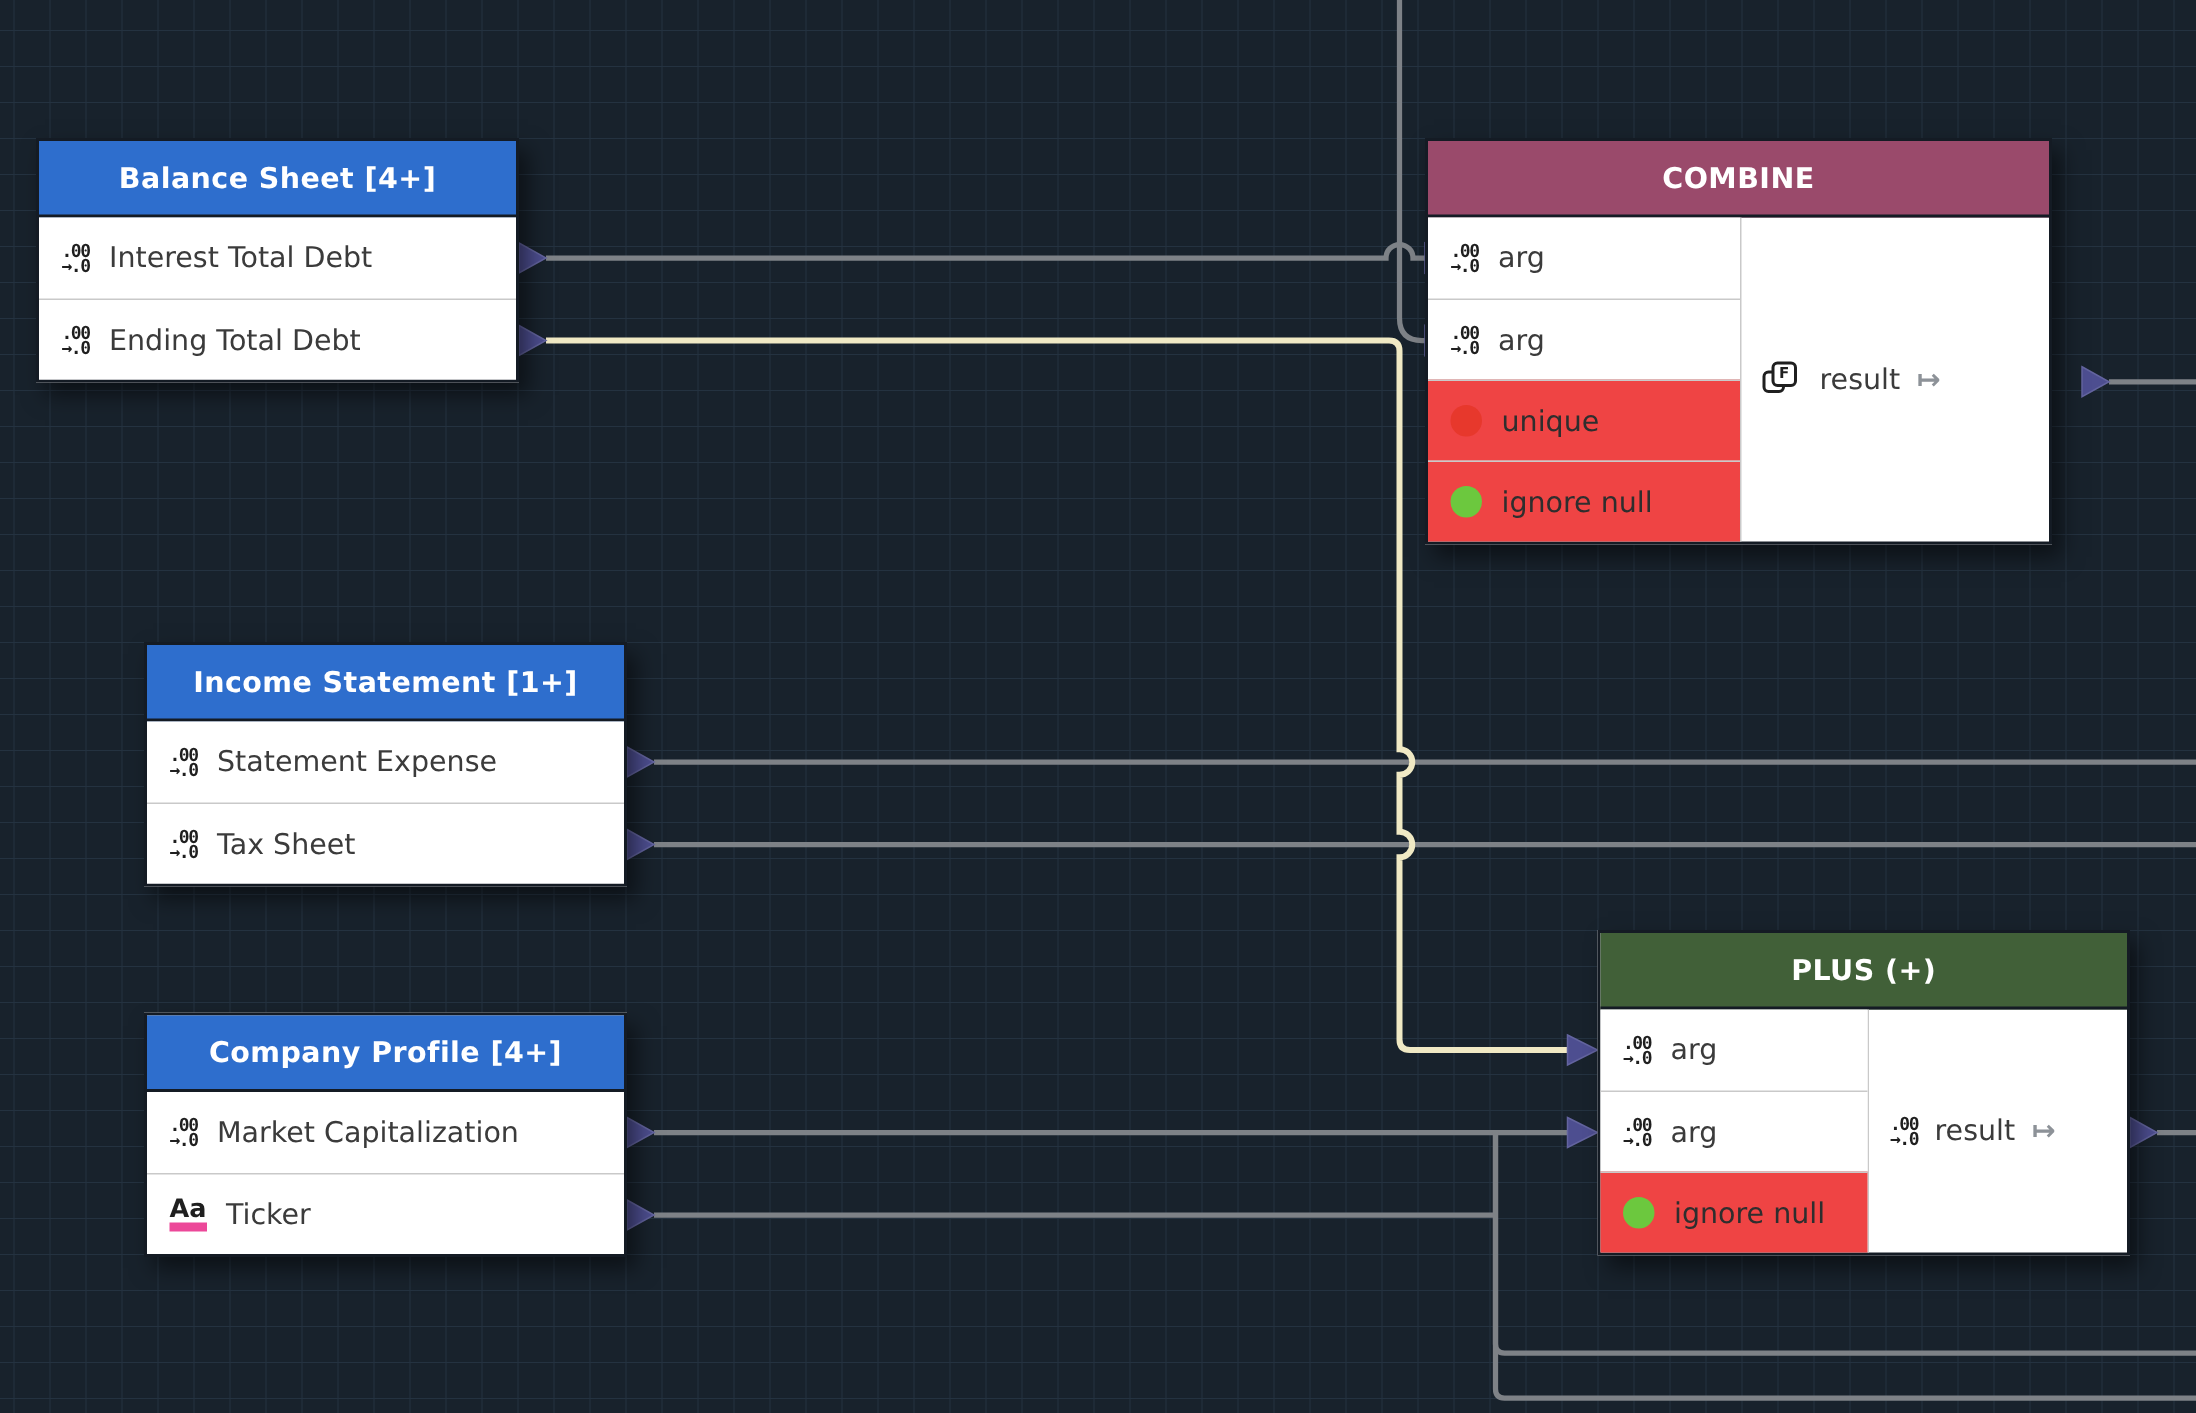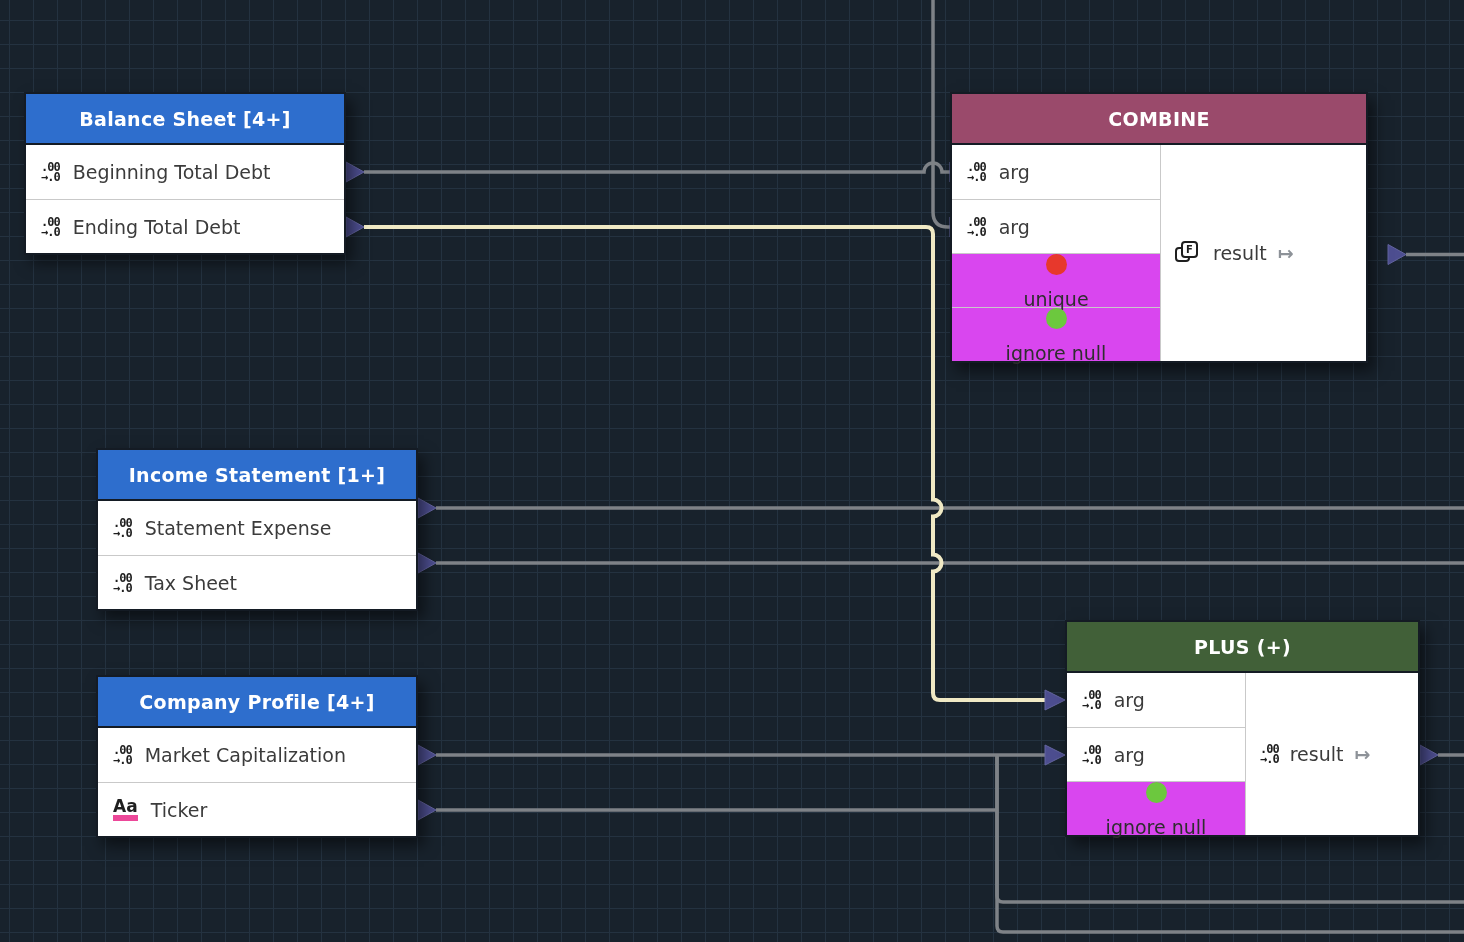--- a/index.html
+++ b/index.html
@@ -26,21 +26,21 @@
   }
   .hdr-blue{background:#2e6ecd;}
   .hdr-maroon{background:#9a4a6b;}
   .hdr-green{background:#416038;}
   .row{
     height:54px;display:flex;align-items:center;gap:13px;
     padding:0 15px;background:#ffffff;font-size:19px;color:#3b3b3b;
     box-sizing:border-box;white-space:nowrap;
   }
   .row + .row{border-top:1px solid #c9c9c9;}
-  .row.option{background:#d946ef;color:#2e2e2e;flex-direction:column;}
+  .row.option{background:#ef4444;color:#2e2e2e;}
   .dot{width:21px;height:21px;border-radius:50%;flex:0 0 auto;}
   .split{display:flex;align-items:stretch;}
   .col-left{flex:0 0 auto;border-right:1px solid #c9c9c9;}
   .col-right{flex:1 1 auto;display:flex;align-items:center;gap:11px;padding-left:14px;font-size:19px;color:#3b3b3b;white-space:nowrap;}
   .num-icon{
     display:flex;flex-direction:column;align-items:flex-start;flex:0 0 auto;
     font-family:"DejaVu Sans Mono","Liberation Mono",monospace;
     font-weight:bold;font-size:12px;line-height:10px;color:#1f1f1f;letter-spacing:-1px;text-align:center;
   }
   .aa-icon{
@@ -104,32 +104,32 @@
 
 <div class="node" style="left:24px;top:92px;width:322px;">
   <div class="node-header hdr-blue">
     <span class="lbl">Balance Sheet [4+]</span>
   </div>
   <div class="row field">
     <span class="num-icon">
       <span>.00</span>
         <span>→.0</span>
     </span>
-    <span class="lbl">Beginning Total Debt</span>
+    <span class="lbl">Interest Total Debt</span>
   </div>
   <div class="row field">
     <span class="num-icon">
       <span>.00</span>
         <span>→.0</span>
     </span>
     <span class="lbl">Ending Total Debt</span>
   </div>
 </div>
 
-<div class="node" style="left:96px;top:448px;width:322px;">
+<div class="node" style="left:96px;top:428px;width:322px;">
   <div class="node-header hdr-blue">
     <span class="lbl">Income Statement [1+]</span>
   </div>
   <div class="row field">
     <span class="num-icon">
       <span>.00</span>
         <span>→.0</span>
     </span>
     <span class="lbl">Statement Expense</span>
   </div>

